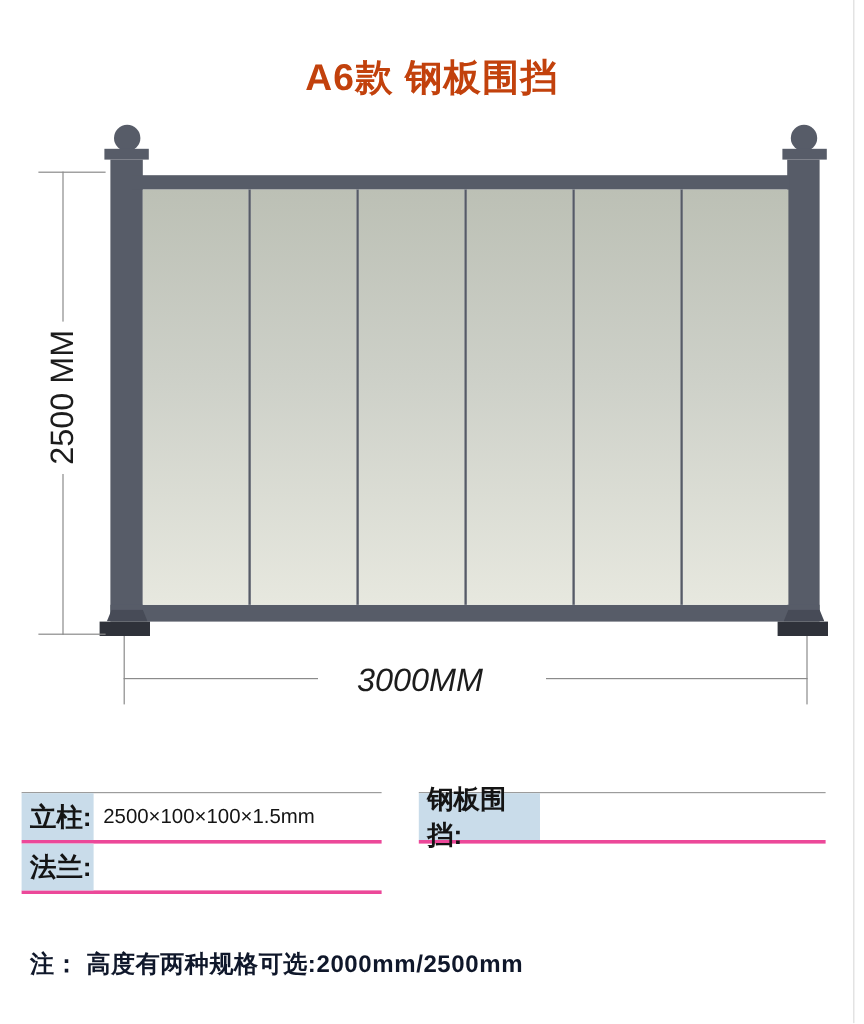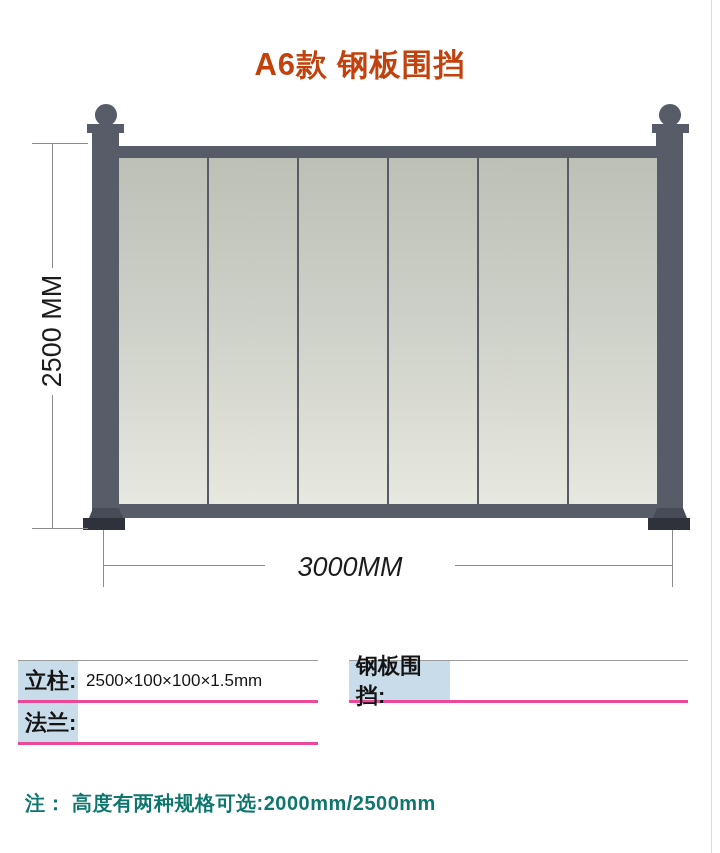--- a/index.html
+++ b/index.html
@@ -58,21 +58,21 @@
   .spec{position:absolute;border-top:1px solid #9c9c9c;}
   .spec-left{left:18px;top:660px;width:300px;}
   .spec-right{left:349px;top:660px;width:339px;}
   .spec-row{display:flex;align-items:center;height:39px;border-bottom:3px solid #ec4899;}
   .spec-label{background:#c9dcea;height:100%;display:flex;align-items:center;
     font-weight:bold;font-size:22px;color:#141414;padding-left:7px;box-sizing:border-box;}
   .spec-left .spec-label{width:60px;}
   .spec-right .spec-label{width:101px;}
   .spec-value{font-size:17px;color:#141414;padding-left:8px;white-space:nowrap;}
 
-  .note{position:absolute;left:25px;top:790px;font-size:20px;color:#0f766e;
+  .note{position:absolute;left:25px;top:790px;font-size:20px;color:#0f172a;
     font-weight:bold;letter-spacing:0.5px;}
 </style>
 </head>
 <body>
 
 <div class="page">
 
   <div class="title">A6款 钢板围挡</div>
 
   <div>

